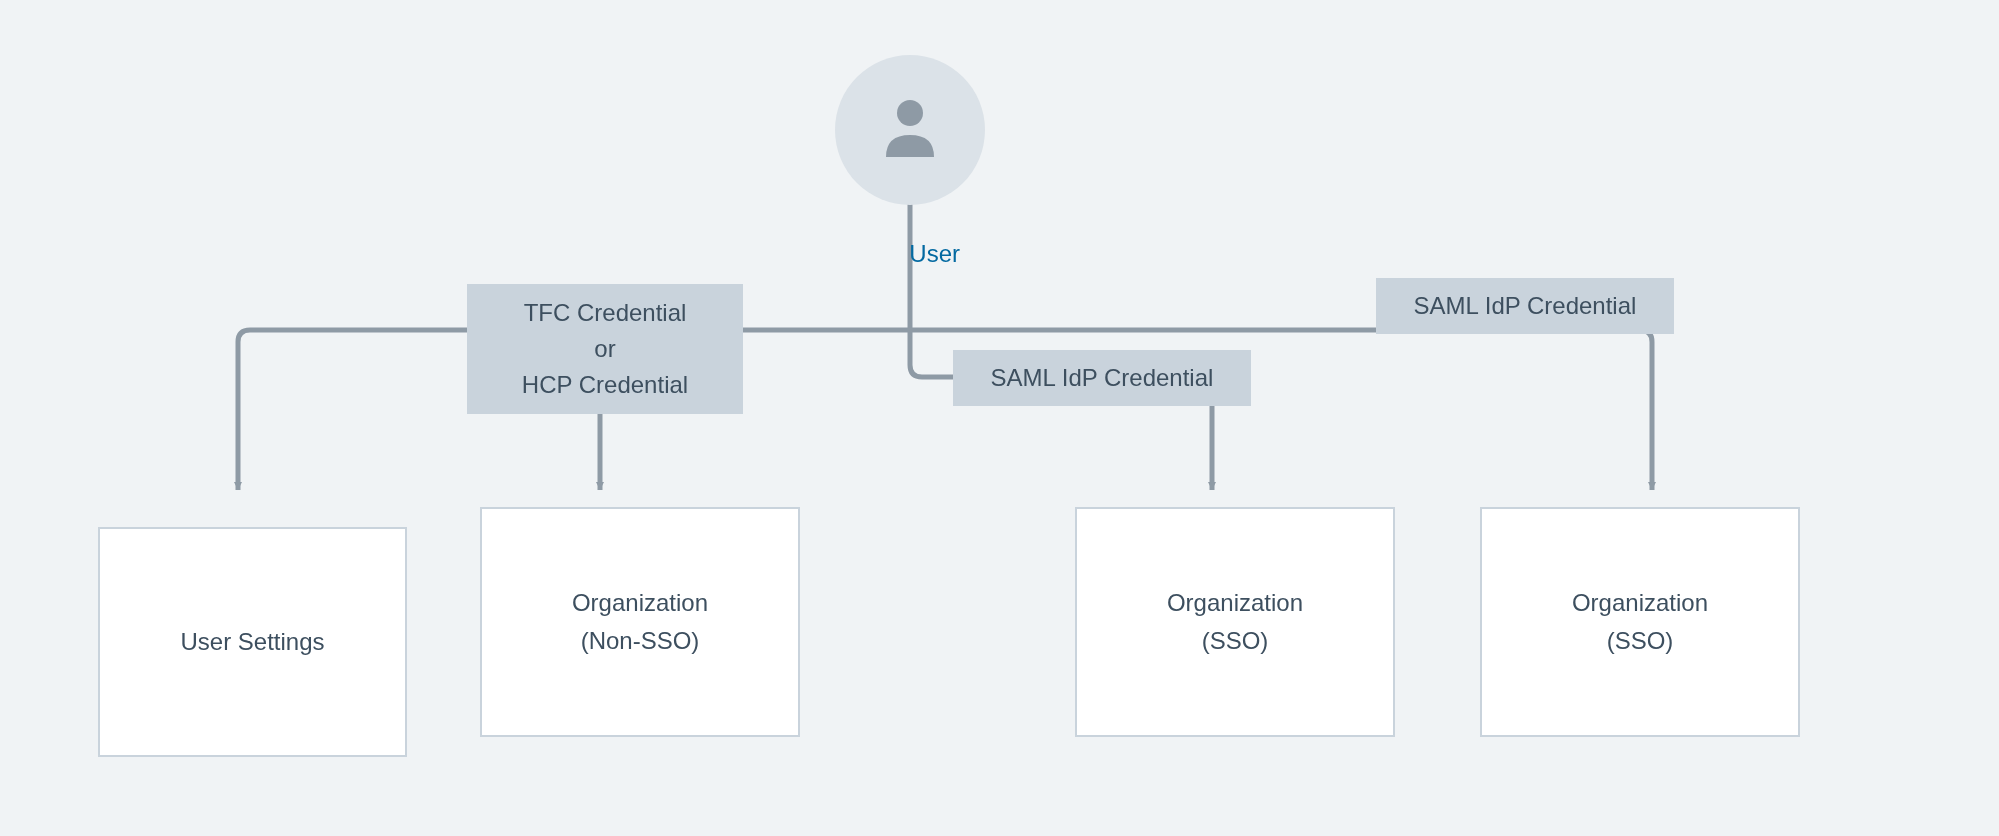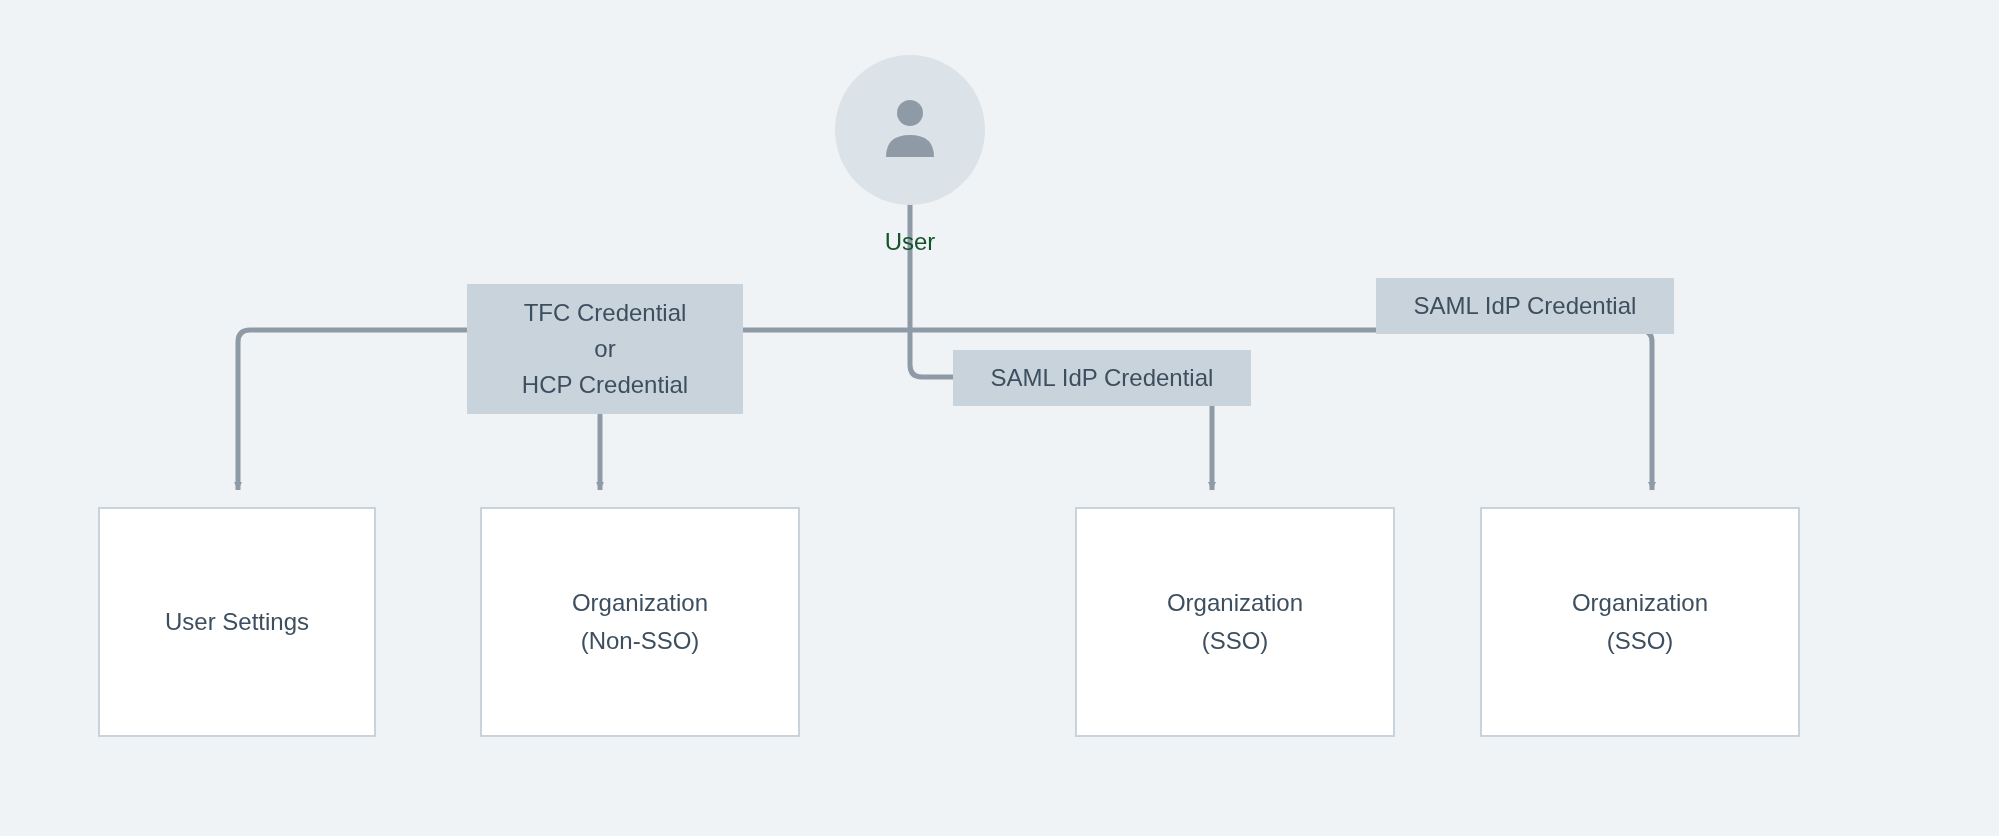--- a/index.html
+++ b/index.html
@@ -21,23 +21,24 @@
     width: 150px;
     height: 150px;
     border-radius: 50%;
     background: #dbe2e8;
     display: flex;
     align-items: center;
     justify-content: center;
   }
   .user-label {
     position: absolute;
-    color: #14532d;
+    color: #0369a1;
     font-size: 24px;
-    text-align: center;
+    text-align: right;
+    margin-top: 12px;
   }
   .pill {
     position: absolute;
     background: #c9d3dc;
     color: #3d4f5f;
     font-size: 24px;
     line-height: 1.5;
     display: flex;
     align-items: center;
     justify-content: center;
@@ -104,21 +105,21 @@
   <div class="user-label z2" style="left:860px; top:228px; width:100px;">User</div>
 
   <div class="pill" style="left:467px; top:284px; width:276px; height:130px;">TFC Credential
 or
 HCP Credential</div>
 
   <div class="pill" style="left:953px; top:350px; width:298px; height:56px;">SAML IdP Credential</div>
 
   <div class="pill" style="left:1376px; top:278px; width:298px; height:56px;">SAML IdP Credential</div>
 
-  <div class="box z2" style="left:98px; top:507px; width:278px; height:230px;">User Settings</div>
+  <div class="box z2" style="left:98px; top:527px; width:309px; height:230px;">User Settings</div>
 
   <div class="box z2" style="left:480px; top:507px; width:320px; height:230px;">Organization
 (Non-SSO)</div>
 
   <div class="box z2" style="left:1075px; top:507px; width:320px; height:230px;">Organization
 (SSO)</div>
 
   <div class="box z2" style="left:1480px; top:507px; width:320px; height:230px;">Organization
 (SSO)</div>
 

